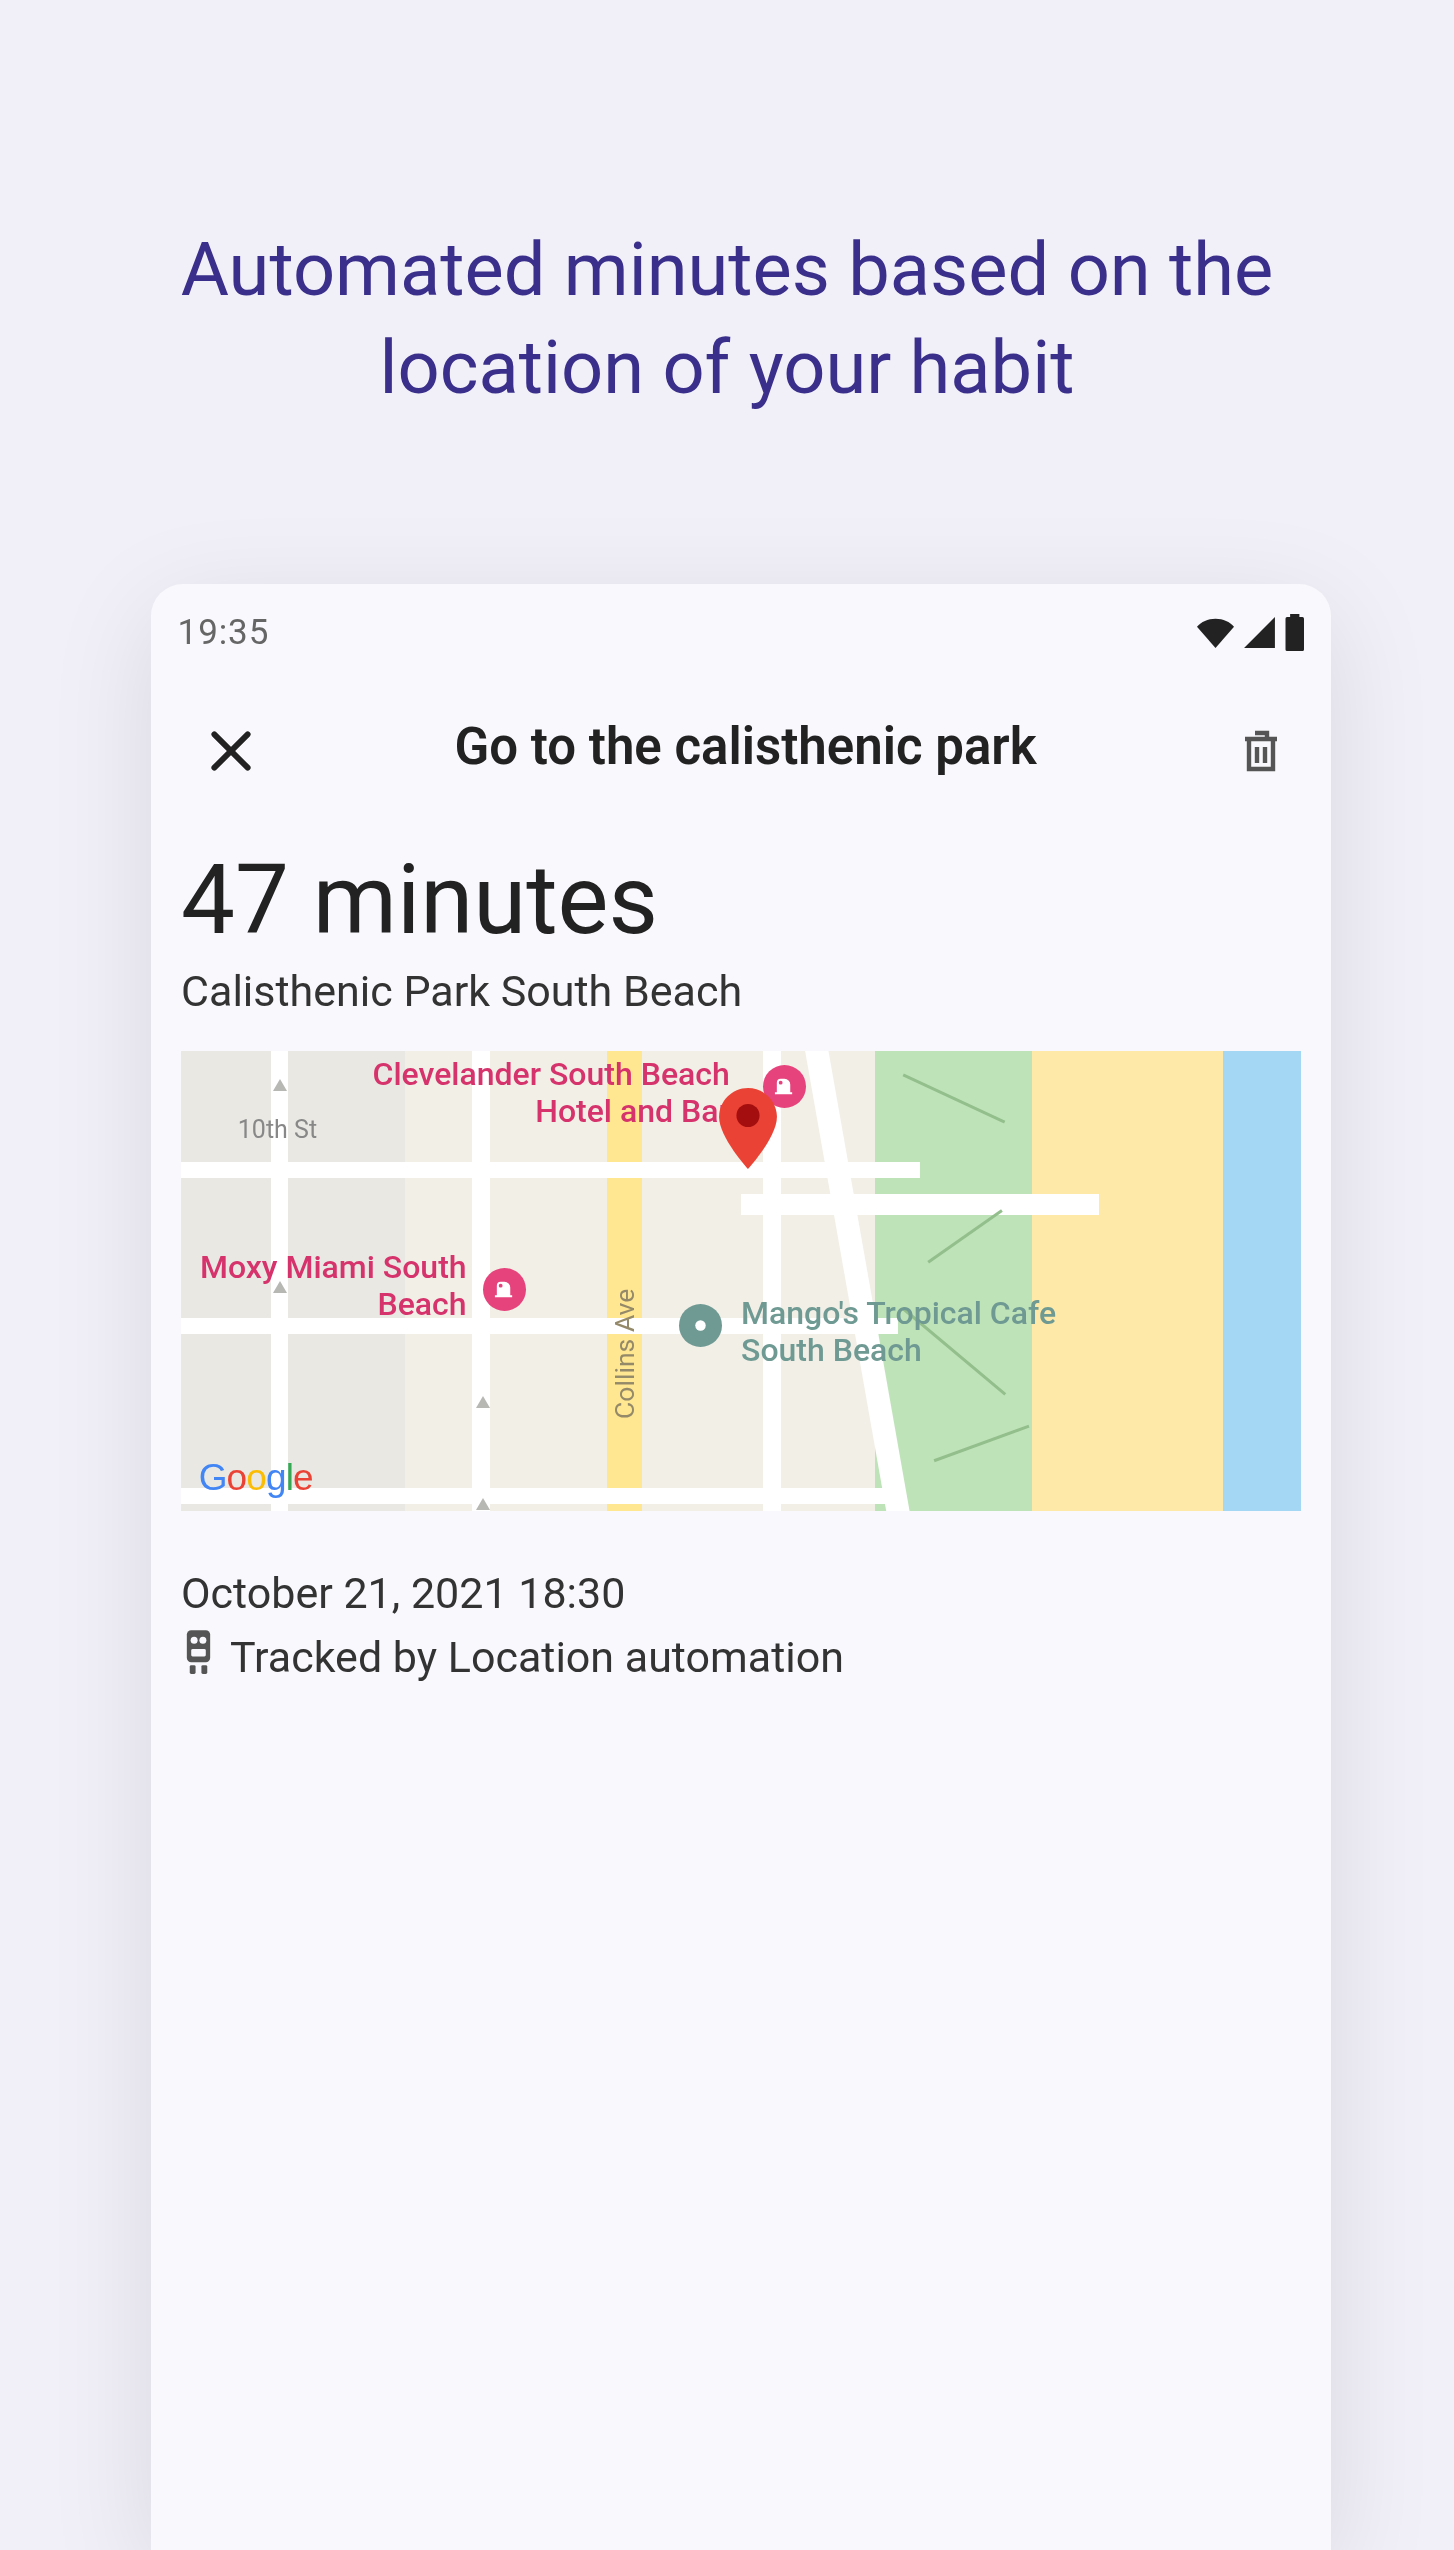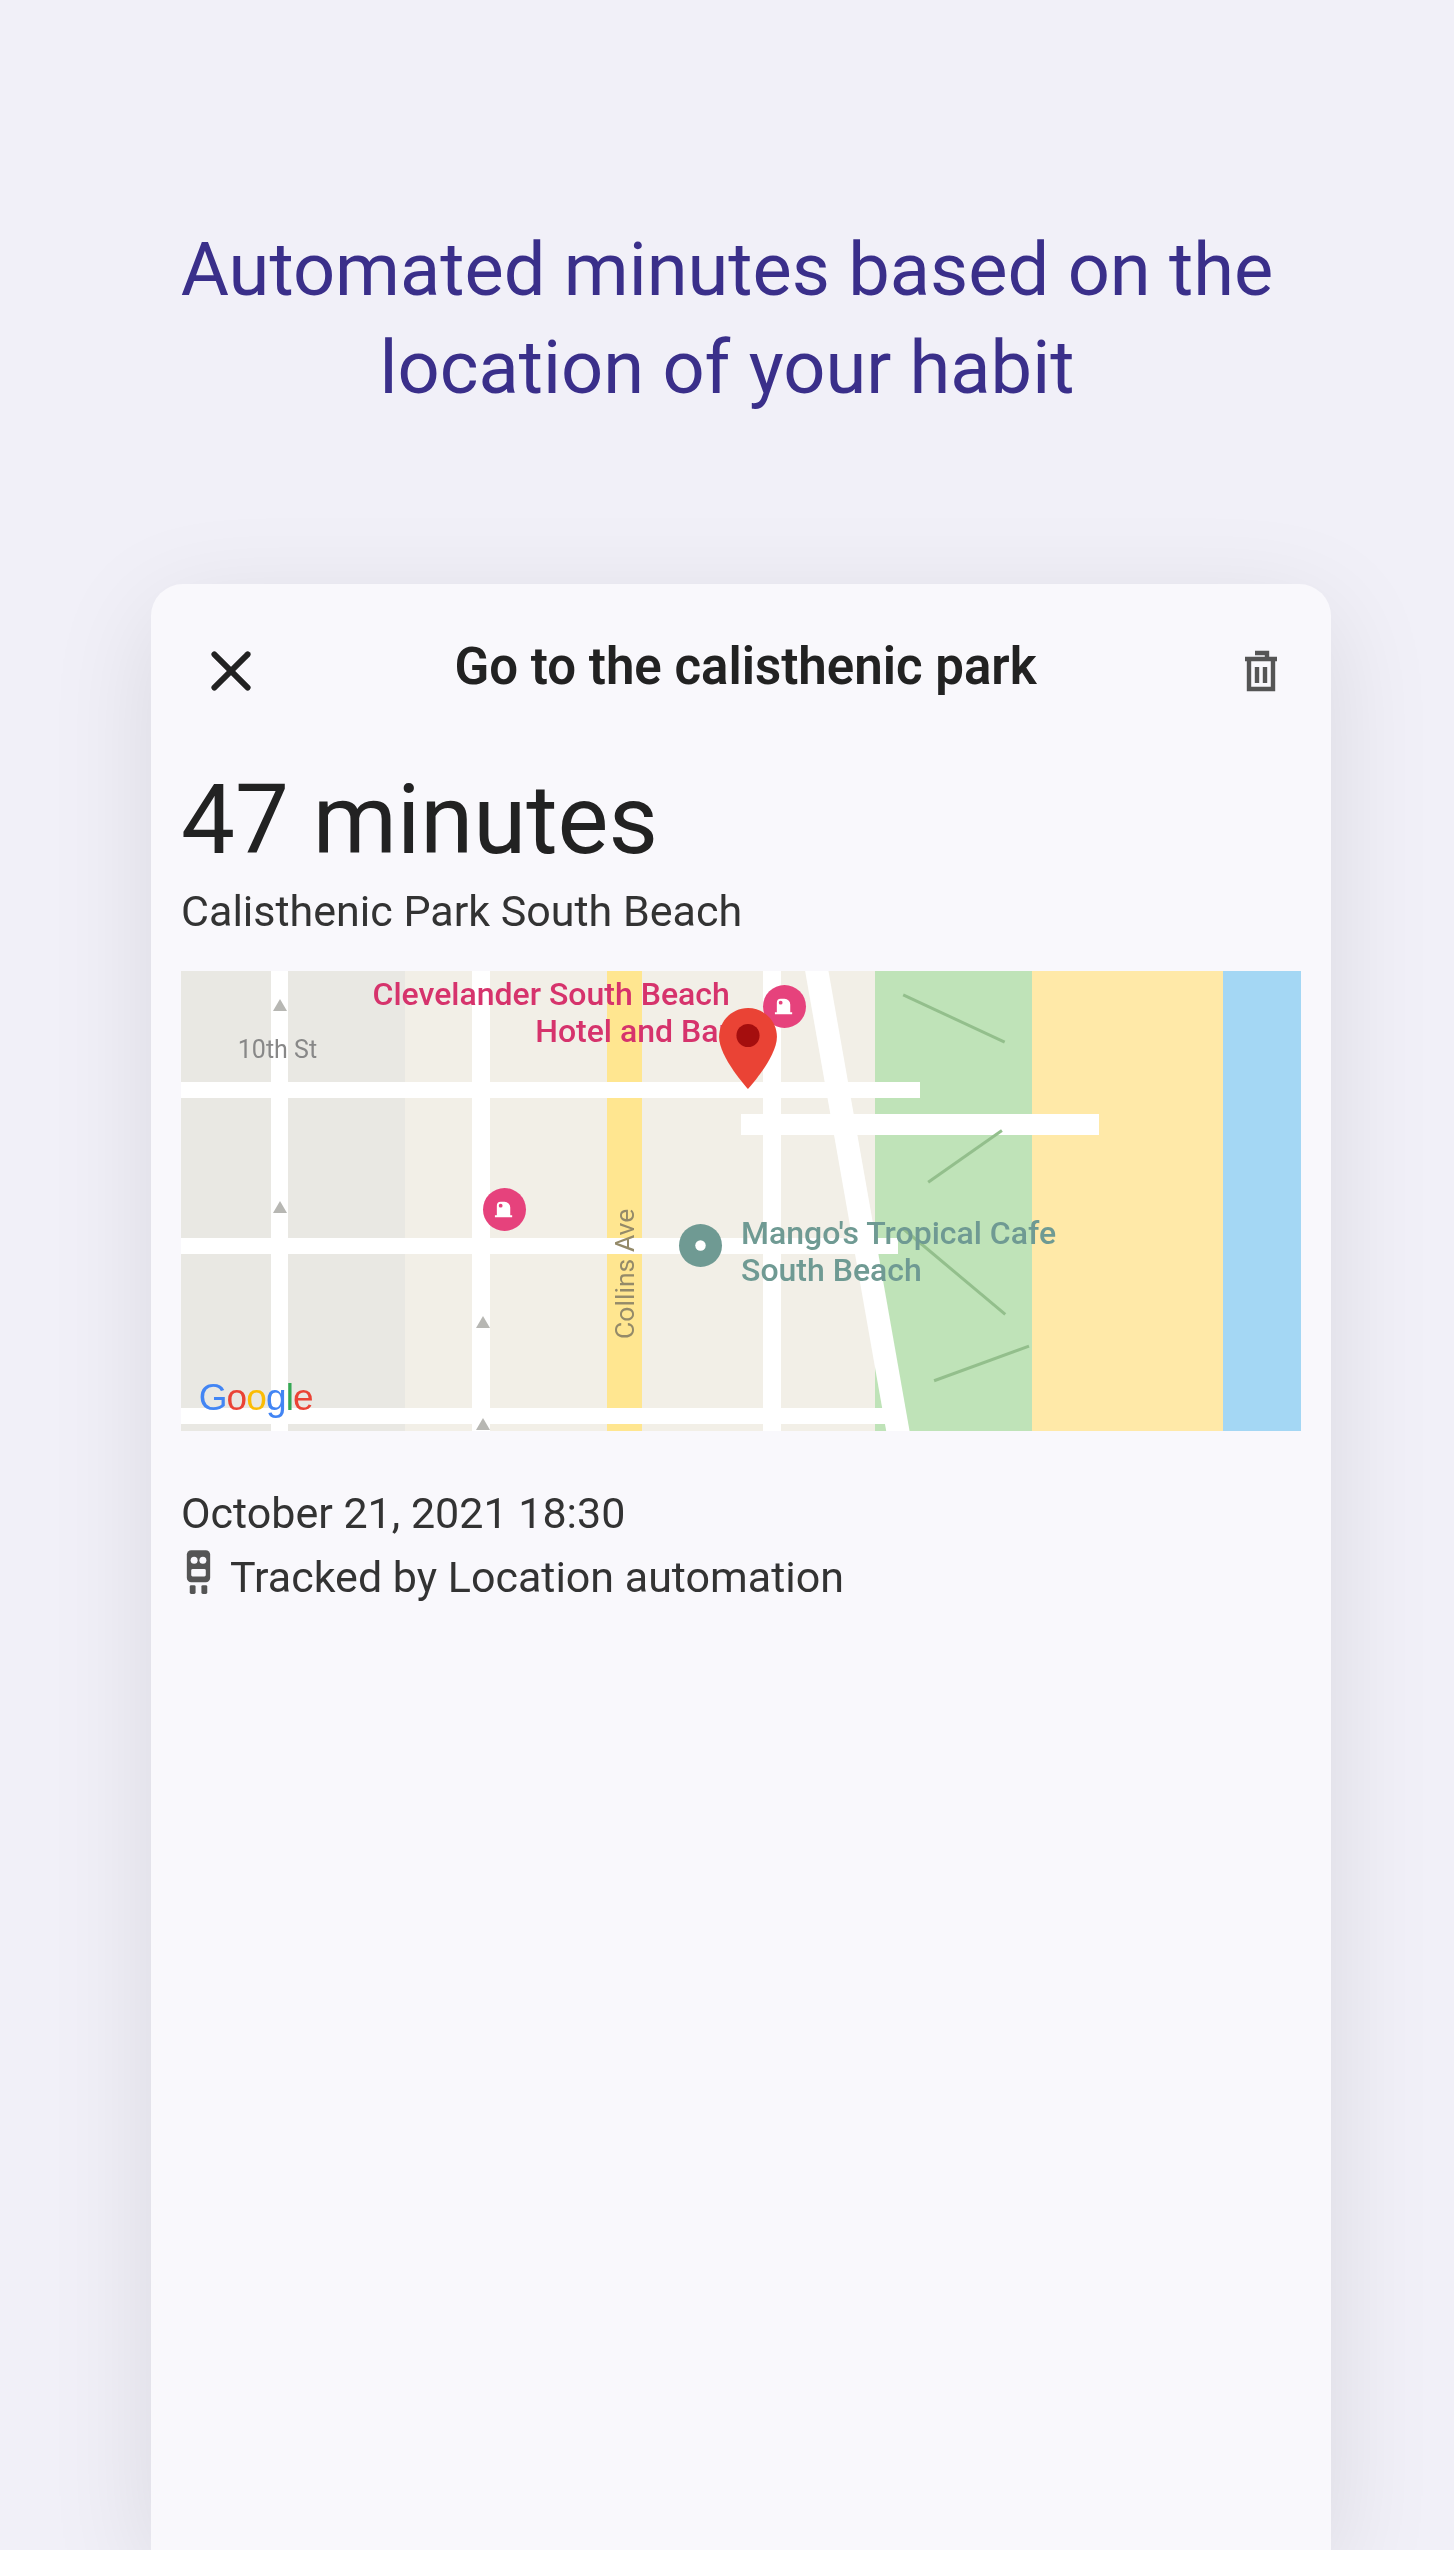--- a/index.html
+++ b/index.html
@@ -165,20 +165,40 @@
   }
   .tracked-by svg { width:35px; height:46px; color:#555; flex:0 0 auto; }
 </style>
 </head>
 <body>
 
 <div class="promo-heading">Automated minutes based on the location of your habit</div>
 
 <div class="phone">
 
+  <div class="status-bar">
+    <div class="status-time">19:35</div>
+    <div class="status-icons">
+      <span>
+        <svg viewBox="0 0 24 24" width="37" height="37" fill="#222">
+            <path d="M12 3C7 3 2.7 5 0 8.2L12 22 24 8.2C21.3 5 17 3 12 3z"></path>
+          </svg>
+      </span>
+      <span>
+        <svg viewBox="0 0 24 24" width="37" height="37" fill="#222">
+            <path d="M2 22h20V2L2 22z"></path>
+          </svg>
+      </span>
+      <span>
+        <svg viewBox="0 0 12 24" width="19.5" height="37" fill="#222">
+            <path d="M3 0h6v2h2a1 1 0 0 1 1 1v20a1 1 0 0 1-1 1H1a1 1 0 0 1-1-1V3a1 1 0 0 1 1-1h2V0z"></path>
+          </svg>
+      </span>
+    </div>
+  </div>
 
   <div class="toolbar">
     <div class="icon-btn">
       <span>
         <svg viewBox="0 0 24 24" fill="none" stroke="#222" stroke-width="2.8" stroke-linecap="round">
             <line x1="4" y1="4" x2="20" y2="20"></line>
             <line x1="20" y1="4" x2="4" y2="20"></line>
           </svg>
       </span>
     </div>
@@ -238,20 +258,21 @@
         <div class="map-label gray" style="left:1.5%; top:14%;margin-left:40px;">10th St</div>
         <div class="collins" style="left:38.2%; top:80%;">Collins Ave</div>
 
         <div class="map-label" style="left:13%; top:1%; width:36%;">Clevelander South Beach Hotel and Bar</div>
         <div class="map-pin pink" style="left:52%; top:3%;">
           <svg viewBox="0 0 24 24" width="23" height="23" fill="#fff">
               <path d="M4 18V8a4 4 0 0 1 4-4h4a6 6 0 0 1 6 6v8h2v2H2v-2h2zm4-8a2 2 0 1 0 0-4 2 2 0 0 0 0 4z"></path>
             </svg>
         </div>
 
+        <div class="map-label" style="left:0.5%; top:43%; width:25%;">Moxy Miami South Beach</div>
         <div class="map-pin pink" style="left:27%; top:47%;">
           <svg viewBox="0 0 24 24" width="23" height="23" fill="#fff">
               <path d="M4 18V8a4 4 0 0 1 4-4h4a6 6 0 0 1 6 6v8h2v2H2v-2h2zm4-8a2 2 0 1 0 0-4 2 2 0 0 0 0 4z"></path>
             </svg>
         </div>
 
         <div class="map-pin teal" style="left:44.5%; top:55%;">
           <svg viewBox="0 0 24 24" width="21" height="21" fill="#fff">
               <circle cx="12" cy="12" r="6"></circle>
             </svg>

